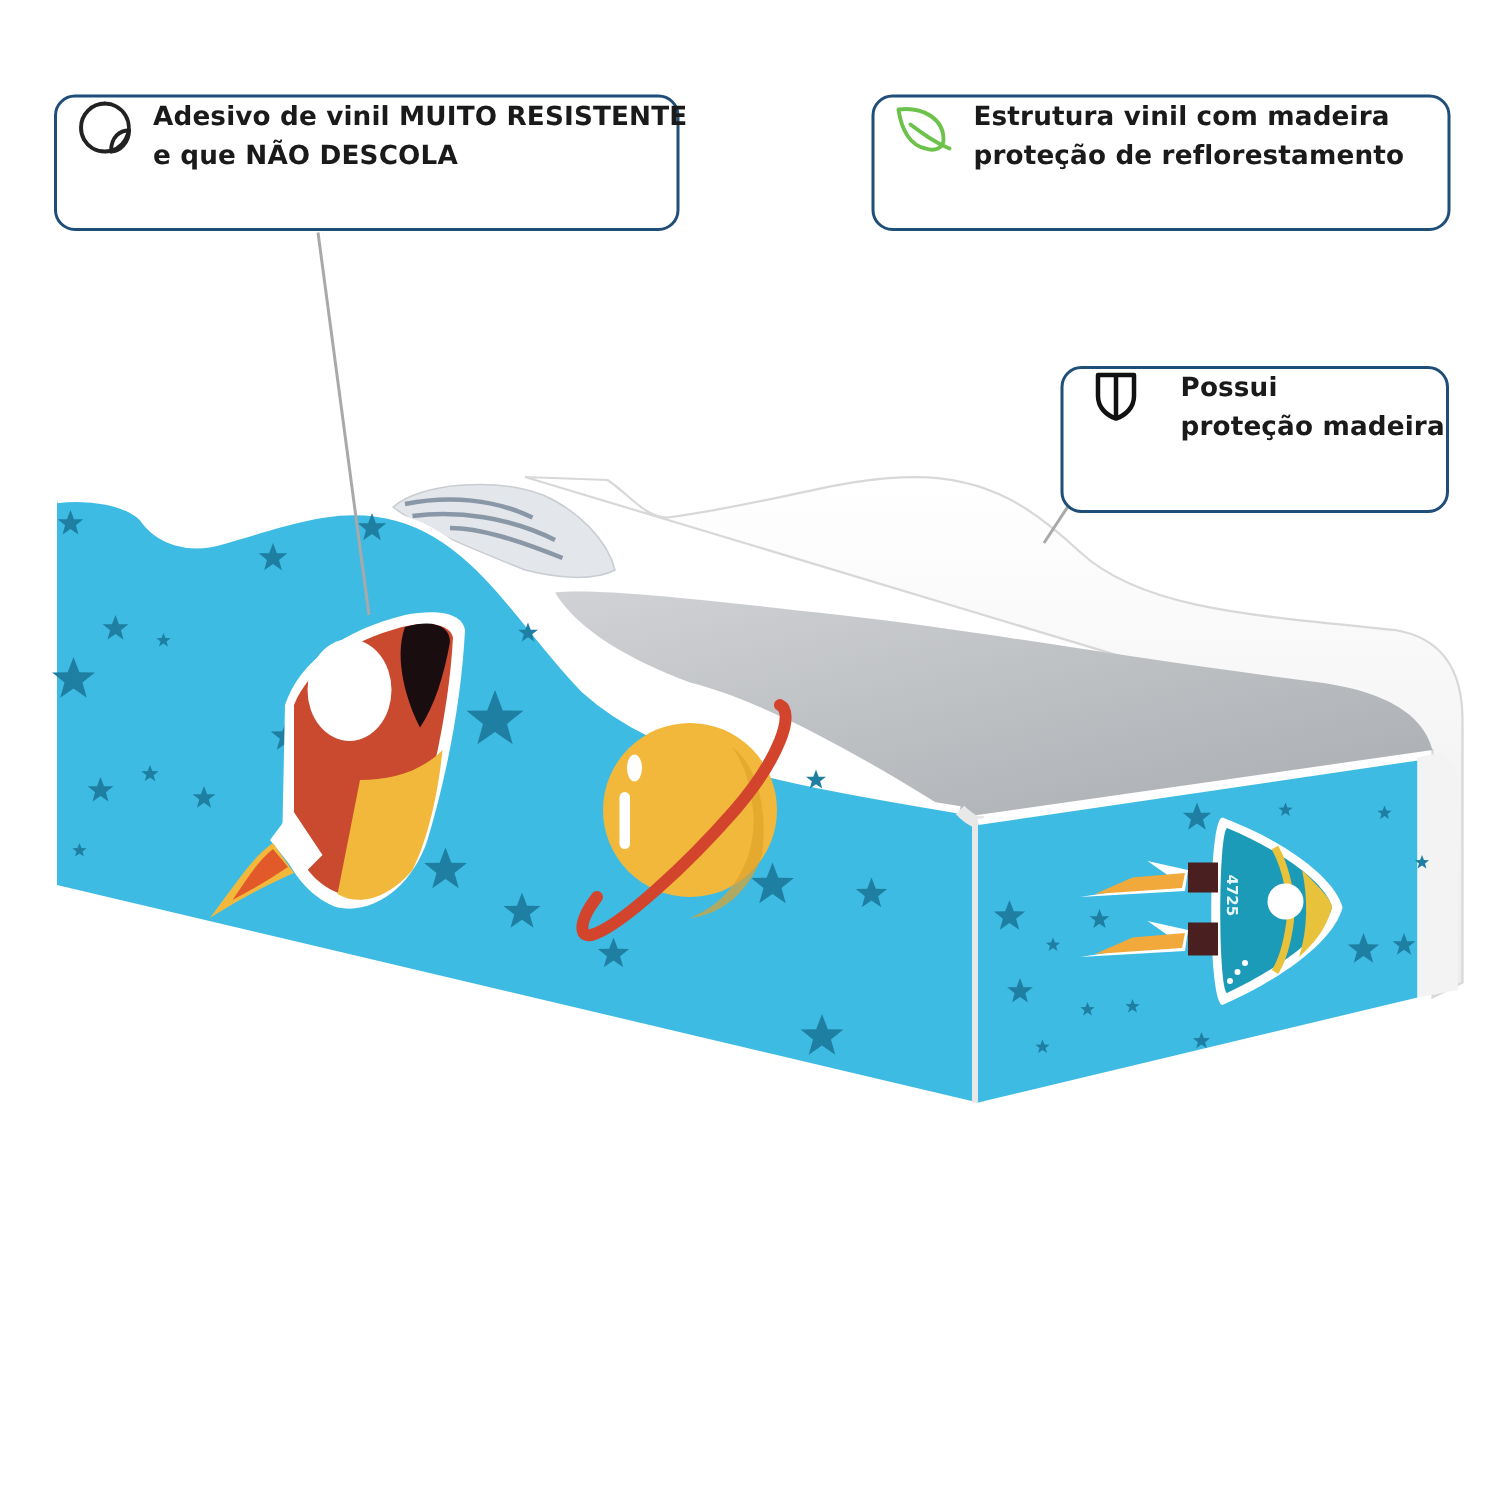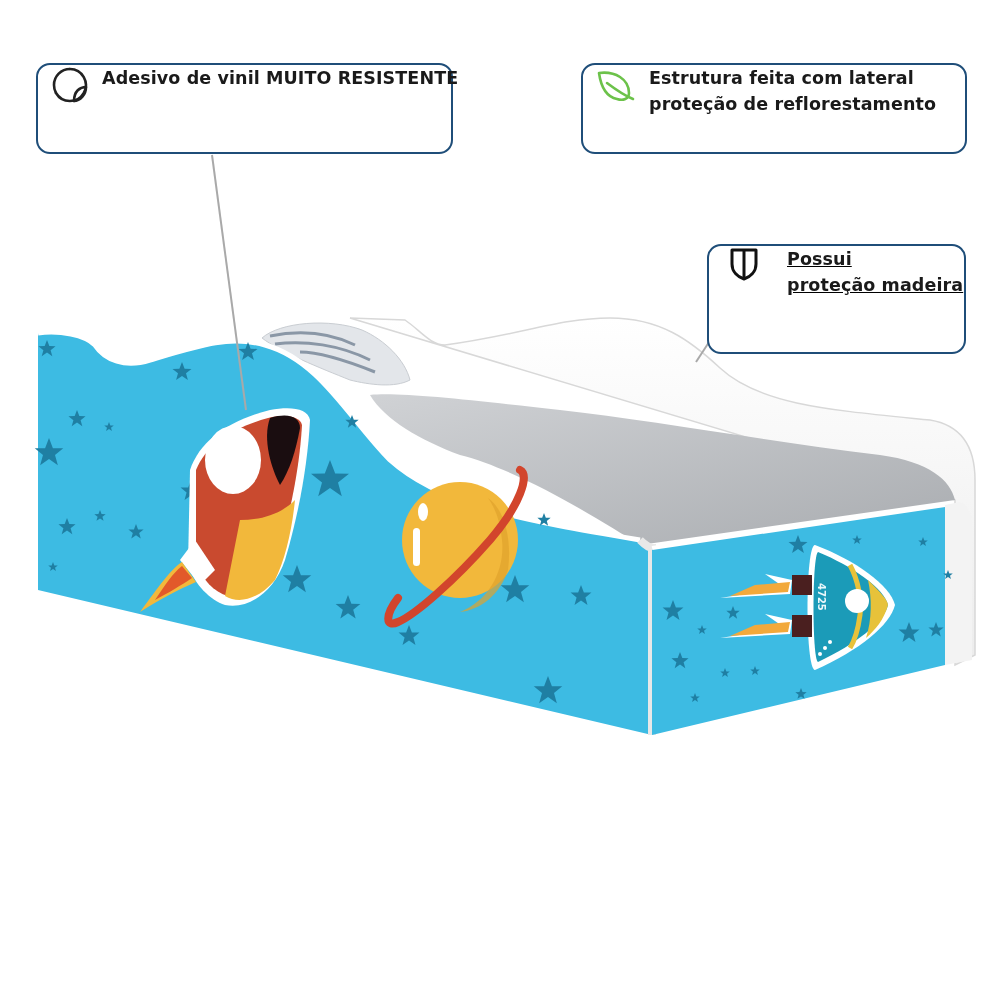--- a/index.html
+++ b/index.html
@@ -5,21 +5,21 @@
   html,body{margin:0;padding:0;background:#ffffff;}
   body{width:1000px;height:1000px;position:relative;overflow:hidden;font-family:"DejaVu Sans","Liberation Sans",sans-serif;}
   .callout{position:absolute;background:#ffffff;border:2.5px solid #1f4e79;border-radius:14px;box-sizing:border-box;display:flex;align-items:flex-start;}
   .callout .icon{flex:0 0 auto;display:flex;align-items:center;justify-content:center;}
   .callout .text{font-weight:bold;color:#1a1a1a;font-size:17.5px;line-height:26px;letter-spacing:0.1px;}
   .callout .text span{display:block;white-space:nowrap;}
   #c1{left:36px;top:63px;width:417px;height:91px;}
   #c1 .icon{margin-left:12px;margin-right:12px;}
   #c2{left:581px;top:63px;width:386px;height:91px;}
   #c2 .icon{margin-left:12px;margin-right:14px;}
-  #c3{left:707px;top:244px;width:259px;height:110px;text-decoration:underline;}
+  #c3{left:707px;top:244px;width:259px;height:98px;}
   #c3 .icon{margin-left:20px;margin-right:28px;}
   .leader{position:absolute;left:0;top:0;width:1000px;height:1000px;pointer-events:none;}
   .scene{position:absolute;left:0;top:0;width:1000px;height:1000px;}
 </style>
 </head>
 <body>
 
 <svg class="scene" viewBox="0 0 1000 1000" xmlns="http://www.w3.org/2000/svg">
   <defs>
     <linearGradient id="matt" x1="0" y1="0" x2="1" y2="1">
@@ -145,32 +145,33 @@
     <svg width="40" height="40" viewBox="0 0 40 40">
       <path d="M20,4 A16,16 0 1 1 6,28" fill="none" stroke="#222" stroke-width="2.6" stroke-linecap="round"></path>
       <path d="M20,4 A16,16 0 0 0 6,28" fill="none" stroke="#222" stroke-width="2.6" stroke-linecap="round" opacity="0"></path>
       <path d="M6,28 A16,16 0 0 1 4,20 A16,16 0 0 1 20,4" fill="none" stroke="#222" stroke-width="2.6"></path>
       <path d="M36,22 C30,22 24,26 24,36" fill="none" stroke="#222" stroke-width="2.6" stroke-linecap="round"></path>
       <path d="M36,22 C36,30 30,36 24,36" fill="none" stroke="#222" stroke-width="2.6" stroke-linecap="round"></path>
     </svg>
   </span>
   <div class="text">
     <span>Adesivo de vinil MUITO RESISTENTE</span>
+    <span>e que NÃO DESCOLA</span>
   </div>
 </div>
 
 <div class="callout" id="c2">
   <span class="icon">
     <svg width="40" height="40" viewBox="0 0 40 40">
       <path d="M4,8 C20,6 34,14 34,28 C34,34 28,36 22,34 C12,32 6,22 4,8 Z" fill="none" stroke="#6cc24a" stroke-width="2.6" stroke-linejoin="round"></path>
       <path d="M12,18 C20,24 28,30 38,34" fill="none" stroke="#6cc24a" stroke-width="2.6" stroke-linecap="round"></path>
     </svg>
   </span>
   <div class="text">
-    <span>Estrutura feita com lateral</span>
+    <span>Estrutura vinil com madeira</span>
     <span>proteção de reflorestamento</span>
   </div>
 </div>
 
 <div class="callout" id="c3">
   <span class="icon">
     <svg width="30" height="36" viewBox="0 0 30 36">
       <path d="M3,4 L27,4 L27,18 C27,26 21,31 15,33 C9,31 3,26 3,18 Z" fill="none" stroke="#111" stroke-width="3" stroke-linejoin="round"></path>
       <line x1="15" y1="4" x2="15" y2="33" stroke="#111" stroke-width="3"></line>
     </svg>

